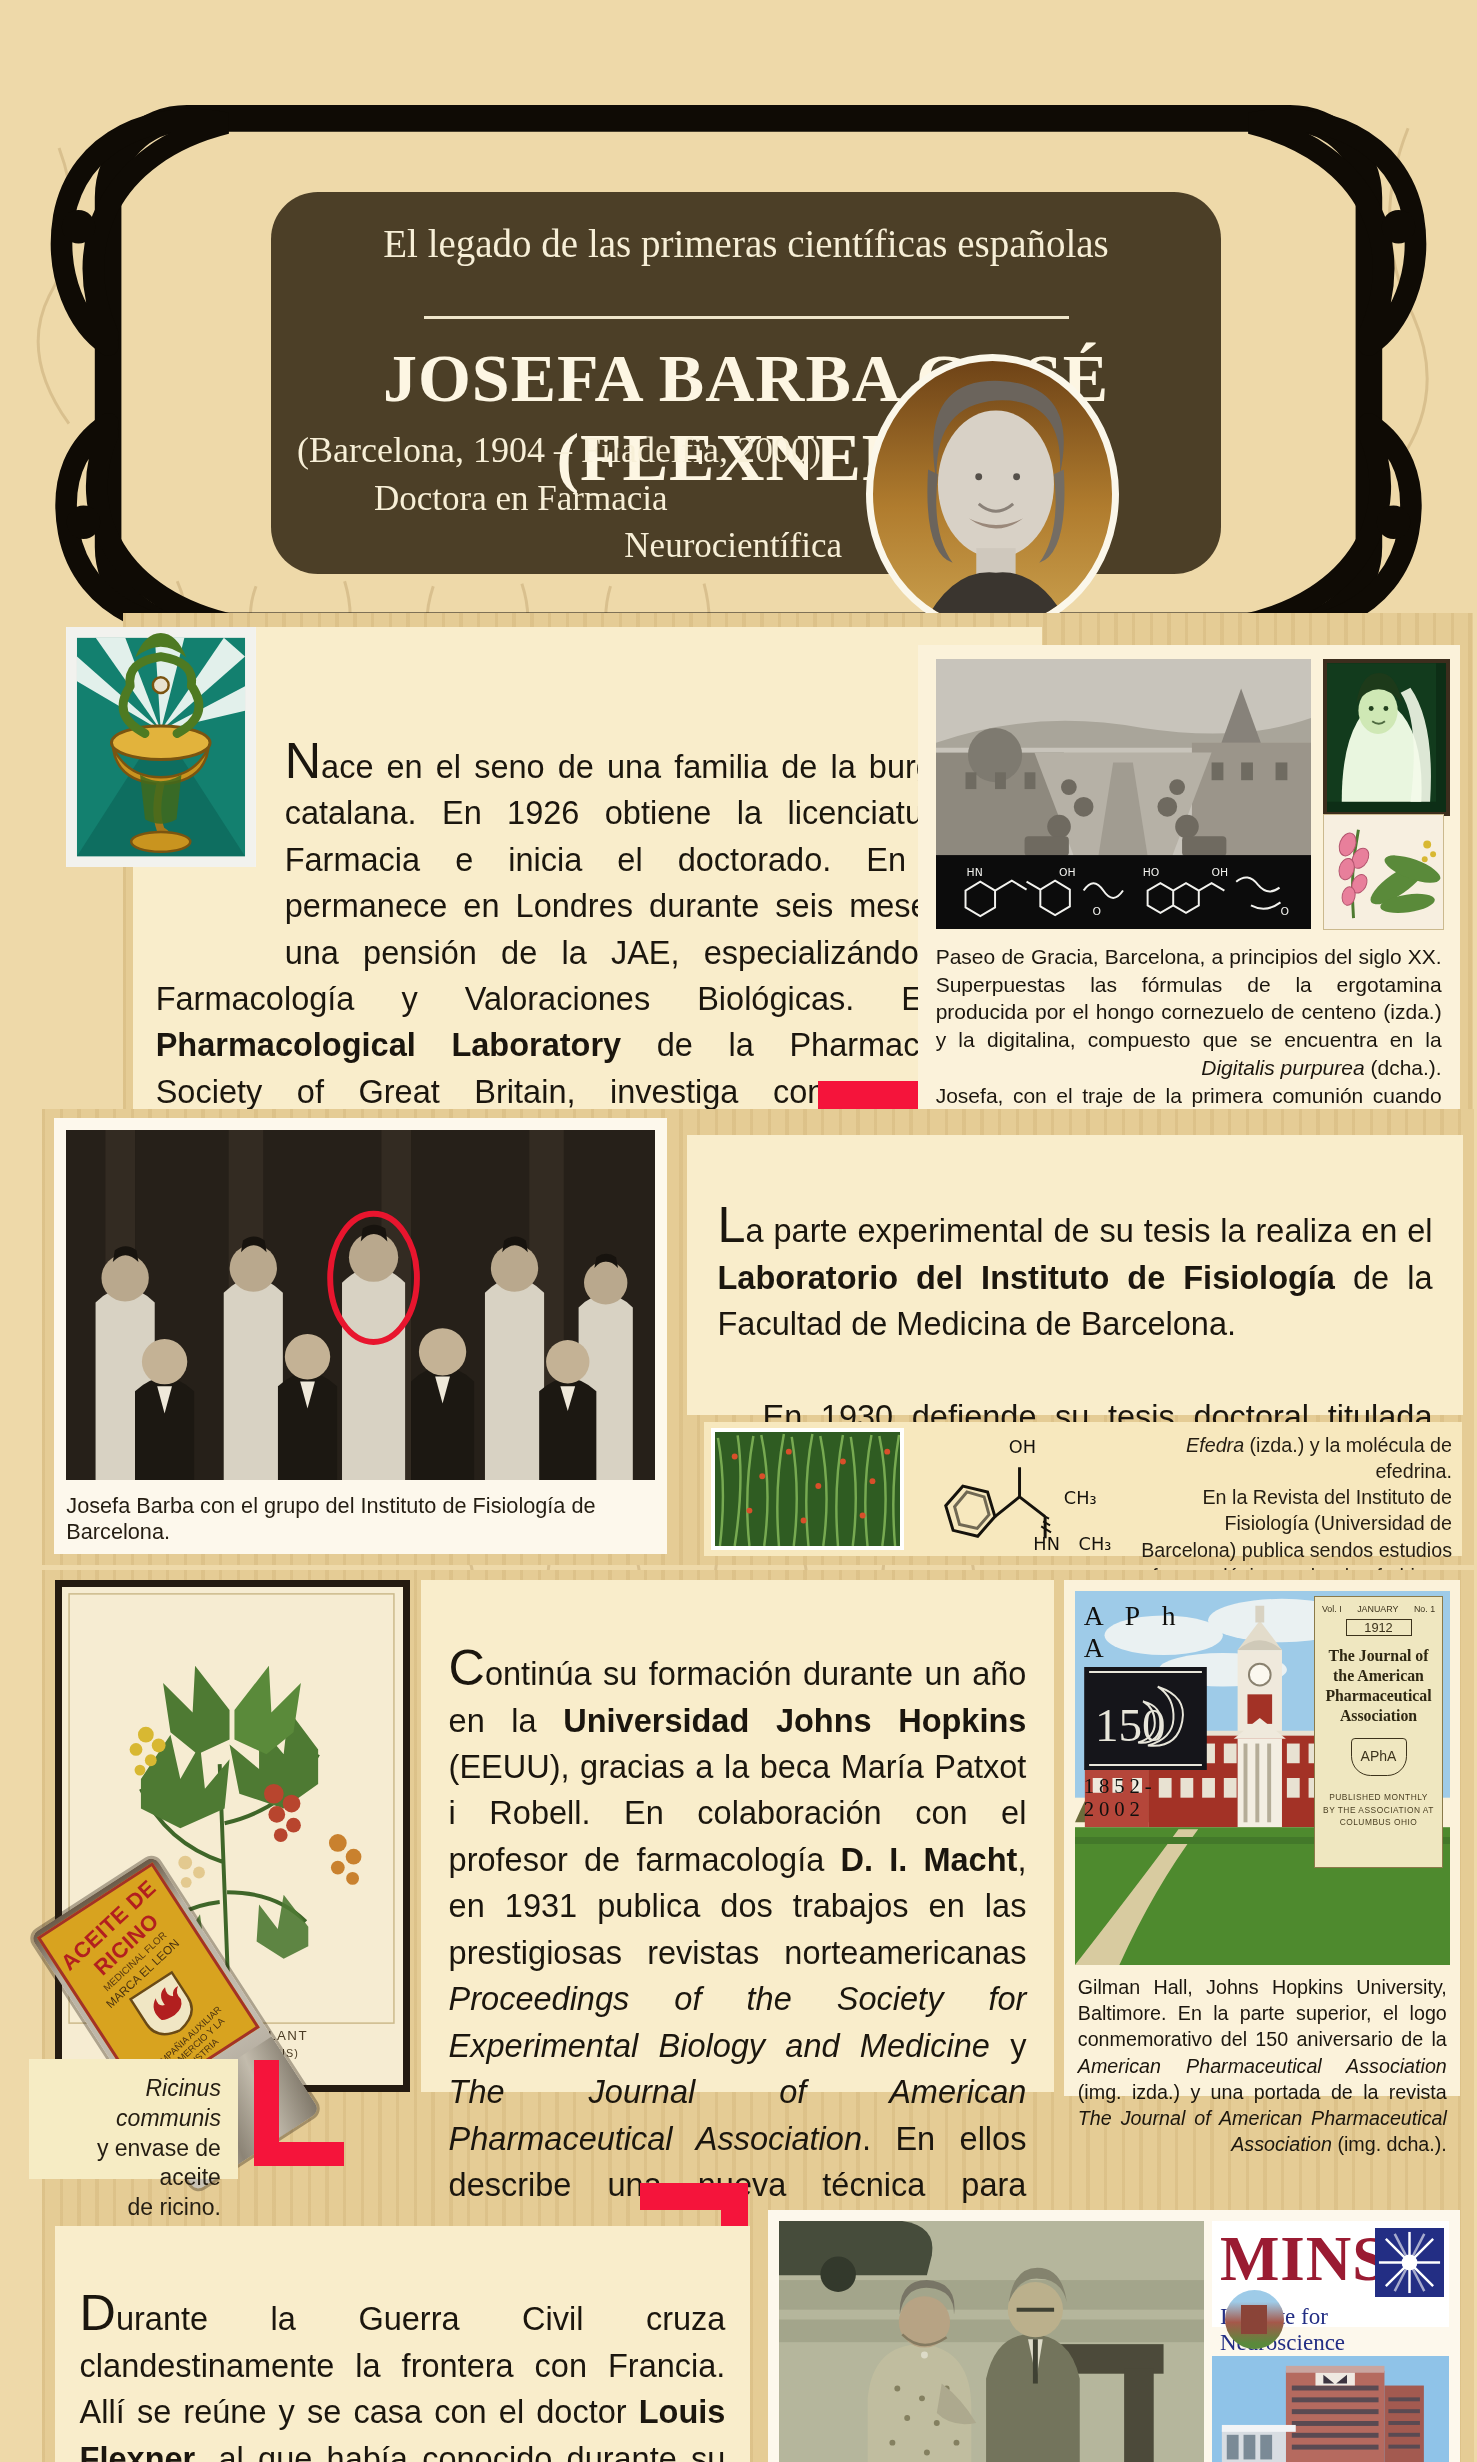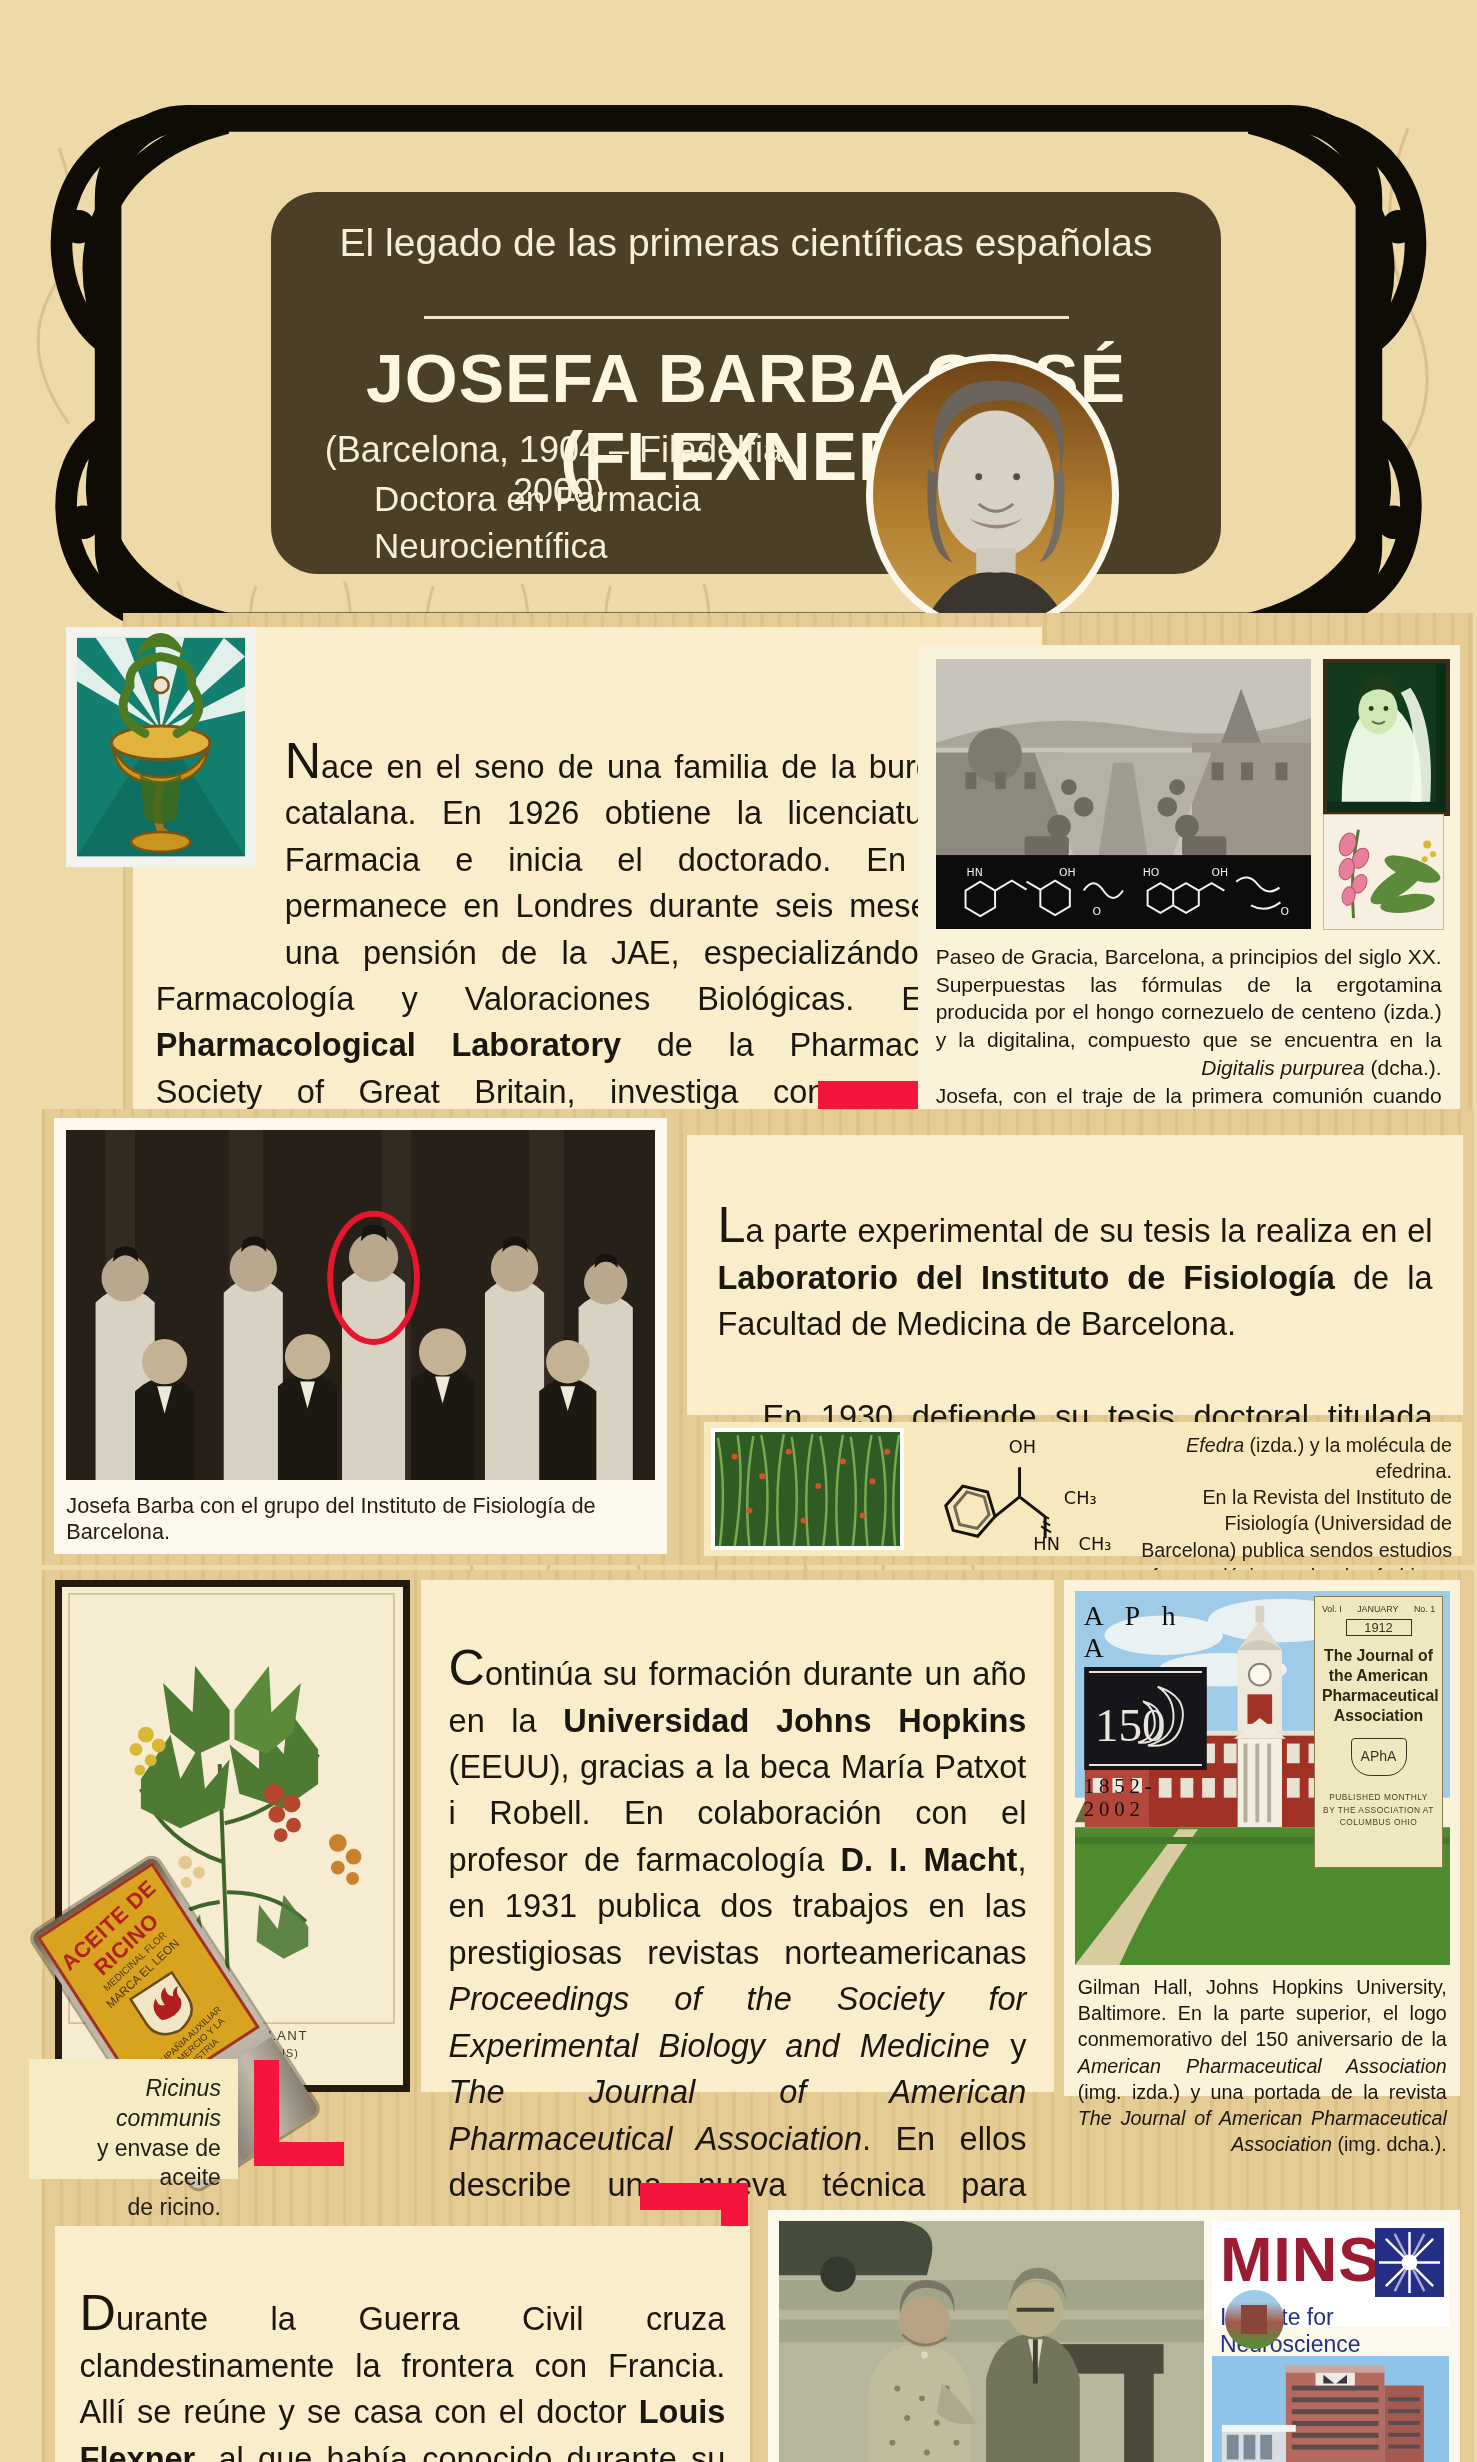--- a/index.html
+++ b/index.html
@@ -12,21 +12,21 @@
   .panel-light{background:#fbf2da;}
   .txt{font-size:32.5px;line-height:1.43;text-align:justify;}
   .txt p{margin:0;}
   .txt p+p{text-indent:45px;}
   .capt{font-size:21px;line-height:1.32;text-align:justify;}
   .b{font-weight:700;}
   .i{font-style:italic;}
   .cap{font-size:1.55em;line-height:.7;}
   .pre{white-space:pre-line;}
   .red{background:#f5143b;}
-  .serif{font-family:Liberation Sans, sans-serif;}
+  .serif{font-family:Liberation Serif, serif;}
   .lastR{text-align-last:right;}
   svg{display:block;}
   .imgframe{background:#fff;}
 </style>
 </head>
 <body>
 
 <div id="poster">
 
   <svg class="abs" style="left:0;top:0;" width="1477" height="3476" viewBox="0 0 3000 7059">
@@ -63,21 +63,21 @@
         <circle cx="2730" cy="920" r="34"></circle>
     </g>
   </svg>
 
   <div class="abs" style="left:271px;top:192px;width:950px;height:382px;background:#4c3f27;border-radius:47px;"></div>
   <div class="abs serif" style="left:271px;top:221px;width:950px;text-align:center;font-size:39px;color:#f7efd7;">El legado de las primeras científicas españolas</div>
   <div class="abs" style="left:424px;top:316px;width:645px;height:2.5px;background:#efe6cb;"></div>
   <div class="abs serif" style="left:271px;top:339px;width:950px;text-align:center;font-size:68px;font-weight:700;color:#fdf6e3;letter-spacing:1px;">JOSEFA BARBA GOSÉ (FLEXNER)</div>
   <div class="abs serif" style="left:276px;top:429px;width:566px;text-align:center;font-size:36px;color:#f7efd7;">(Barcelona, 1904 – Filadelfia, 2000)</div>
   <div class="abs serif" style="left:374px;top:479px;width:468px;text-align:left;font-size:35px;color:#f7efd7;padding-right:44px;">Doctora en Farmacia</div>
-  <div class="abs serif" style="left:374px;top:526px;width:468px;font-size:35px;color:#f7efd7;padding-right:44px;">Neurocientífica</div>
+  <div class="abs serif" style="left:374px;top:526px;width:468px;text-align:right;font-size:35px;color:#f7efd7;padding-right:44px;">Neurocientífica</div>
 
   <div class="abs" style="left:866px;top:354px;width:239px;height:266px;border-radius:50%;border:7.9px solid #fbf7ea;overflow:hidden;background:linear-gradient(#6e4317,#b07c2e 55%,#caa04e);">
     <svg width="239" height="266" viewBox="0 0 486 540">
       <ellipse cx="250" cy="250" rx="118" ry="150" fill="#d8d1c6"></ellipse>
       <path d="M130,250 q-10,-160 120,-170 q140,-8 130,150 q40,-180 -120,-190 q-170,-8 -130,210" fill="#6b645c"></path>
       <path d="M132,230 q-14,120 30,180 q-60,-20 -50,-190 z" fill="#6b645c"></path>
       <path d="M368,230 q14,120 -30,180 q60,-20 50,-190 z" fill="#746d64"></path>
       <rect x="210" y="380" width="80" height="70" fill="#cfc8bd"></rect>
       <path d="M100,540 q60,-120 150,-110 q90,-10 150,110 z" fill="#3a352f"></path>
       <path d="M215,290 q35,30 70,0" stroke="#8a8178" stroke-width="6" fill="none"></path>

